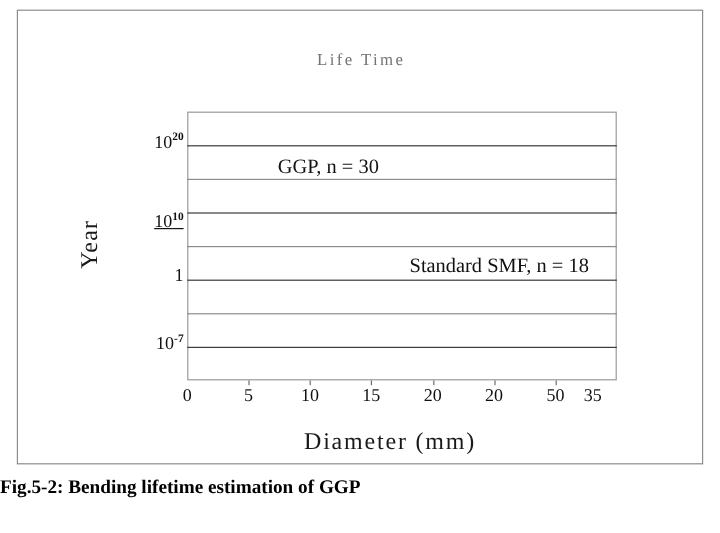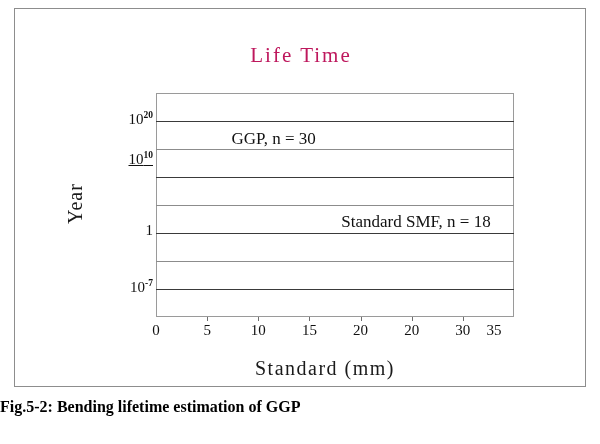--- a/index.html
+++ b/index.html
@@ -20,23 +20,23 @@
     border: 1px solid #8d8d8d;
     background: #ffffff;
     box-sizing: border-box;
   }
   #chart-title {
     position: absolute;
     left: 0; top: 34px;
     width: 572px;
     text-align: center;
     font-family: "Liberation Serif", serif;
-    font-size: 21px;
+    font-size: 14px;
     letter-spacing: 2px;
-    color: #be185d;
+    color: #737373;
   }
   #y-axis-title {
     position: absolute;
     left: 48px; top: 150px;
     width: 24px; height: 90px;
     font-size: 20px;
     letter-spacing: 1px;
     color: #1a1a1a;
     writing-mode: vertical-rl;
     transform: rotate(180deg);
@@ -130,21 +130,21 @@
 
 <div id="figure">
 
   <div id="chart-title">Life Time</div>
 
   <div id="y-axis-title">Year</div>
 
   <div id="ylabels">
       <div class="ytick-label" style="top: 185px;"><span>10</span><sup>-7</sup></div>
       <div class="ytick-label" style="top: 129px;"><span>1</span></div>
-      <div class="ytick-label" style="top: 57px; text-decoration: underline;"><span>10</span><sup>10</sup></div>
+      <div class="ytick-label" style="top: 83px; text-decoration: underline;"><span>10</span><sup>10</sup></div>
       <div class="ytick-label" style="top: 17px;"><span>10</span><sup>20</sup></div>
     </div>
 
   <div id="plot">
     <div id="plot-frame"></div>
     <div id="gridlines">
         <div class="gridline major" style="top: 196px;"></div>
         <div class="gridline" style="top: 168px;"></div>
         <div class="gridline major" style="top: 140px;"></div>
         <div class="gridline" style="top: 112px;"></div>
@@ -197,22 +197,22 @@
       <div class="xtick-label" style="left: 51.1429px;">5</div>
       <div class="xtick" style="left: 51.1429px; top: -5px; bottom: auto;"></div>
       <div class="xtick-label" style="left: 102.286px;">10</div>
       <div class="xtick" style="left: 102.286px; top: -5px; bottom: auto;"></div>
       <div class="xtick-label" style="left: 153.429px;">15</div>
       <div class="xtick" style="left: 153.429px; top: -5px; bottom: auto;"></div>
       <div class="xtick-label" style="left: 204.571px;">20</div>
       <div class="xtick" style="left: 204.571px; top: -5px; bottom: auto;"></div>
       <div class="xtick-label" style="left: 255.714px;">20</div>
       <div class="xtick" style="left: 255.714px; top: -5px; bottom: auto;"></div>
-      <div class="xtick-label" style="left: 306.857px;">30</div>
+      <div class="xtick-label" style="left: 306.857px;">50</div>
       <div class="xtick" style="left: 306.857px; top: -5px; bottom: auto;"></div>
       <div class="xtick-label" style="left: 338px; font-family: Liberation Serif, serif;">35</div>
     </div>
 
-  <div id="x-axis-title">Standard (mm)</div>
+  <div id="x-axis-title">Diameter (mm)</div>
 
 </div>
 
 <div id="caption">Fig.5-2: Bending lifetime estimation of GGP</div>
 
 </body></html>

